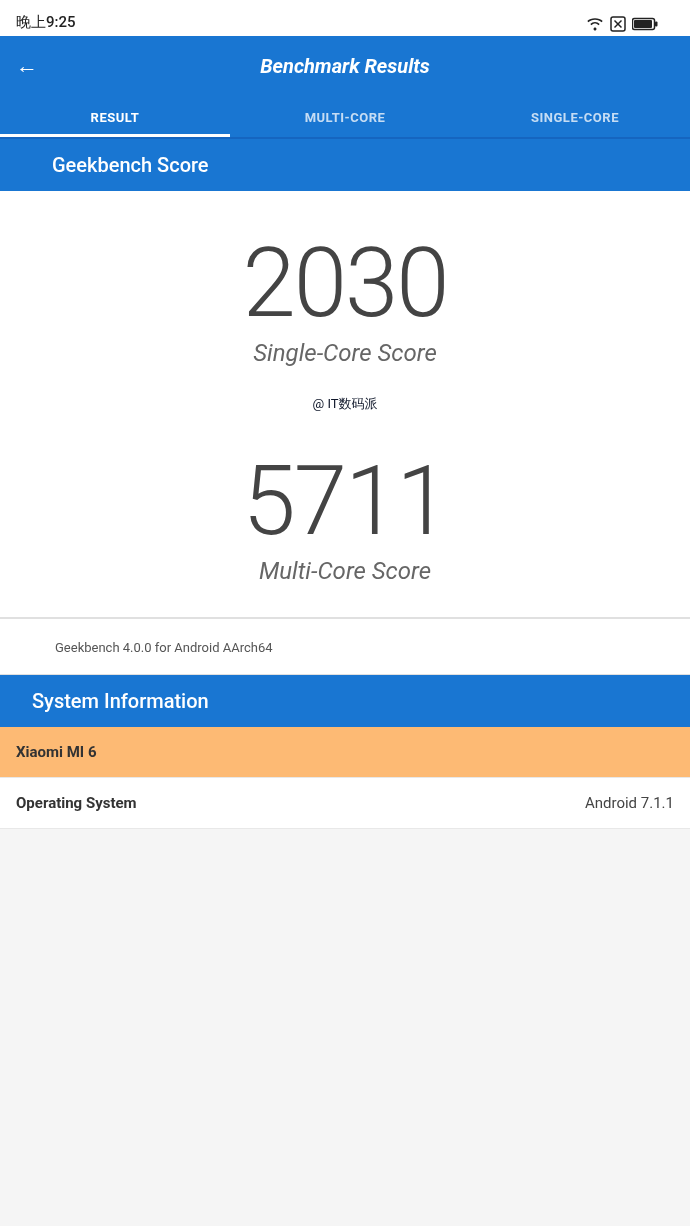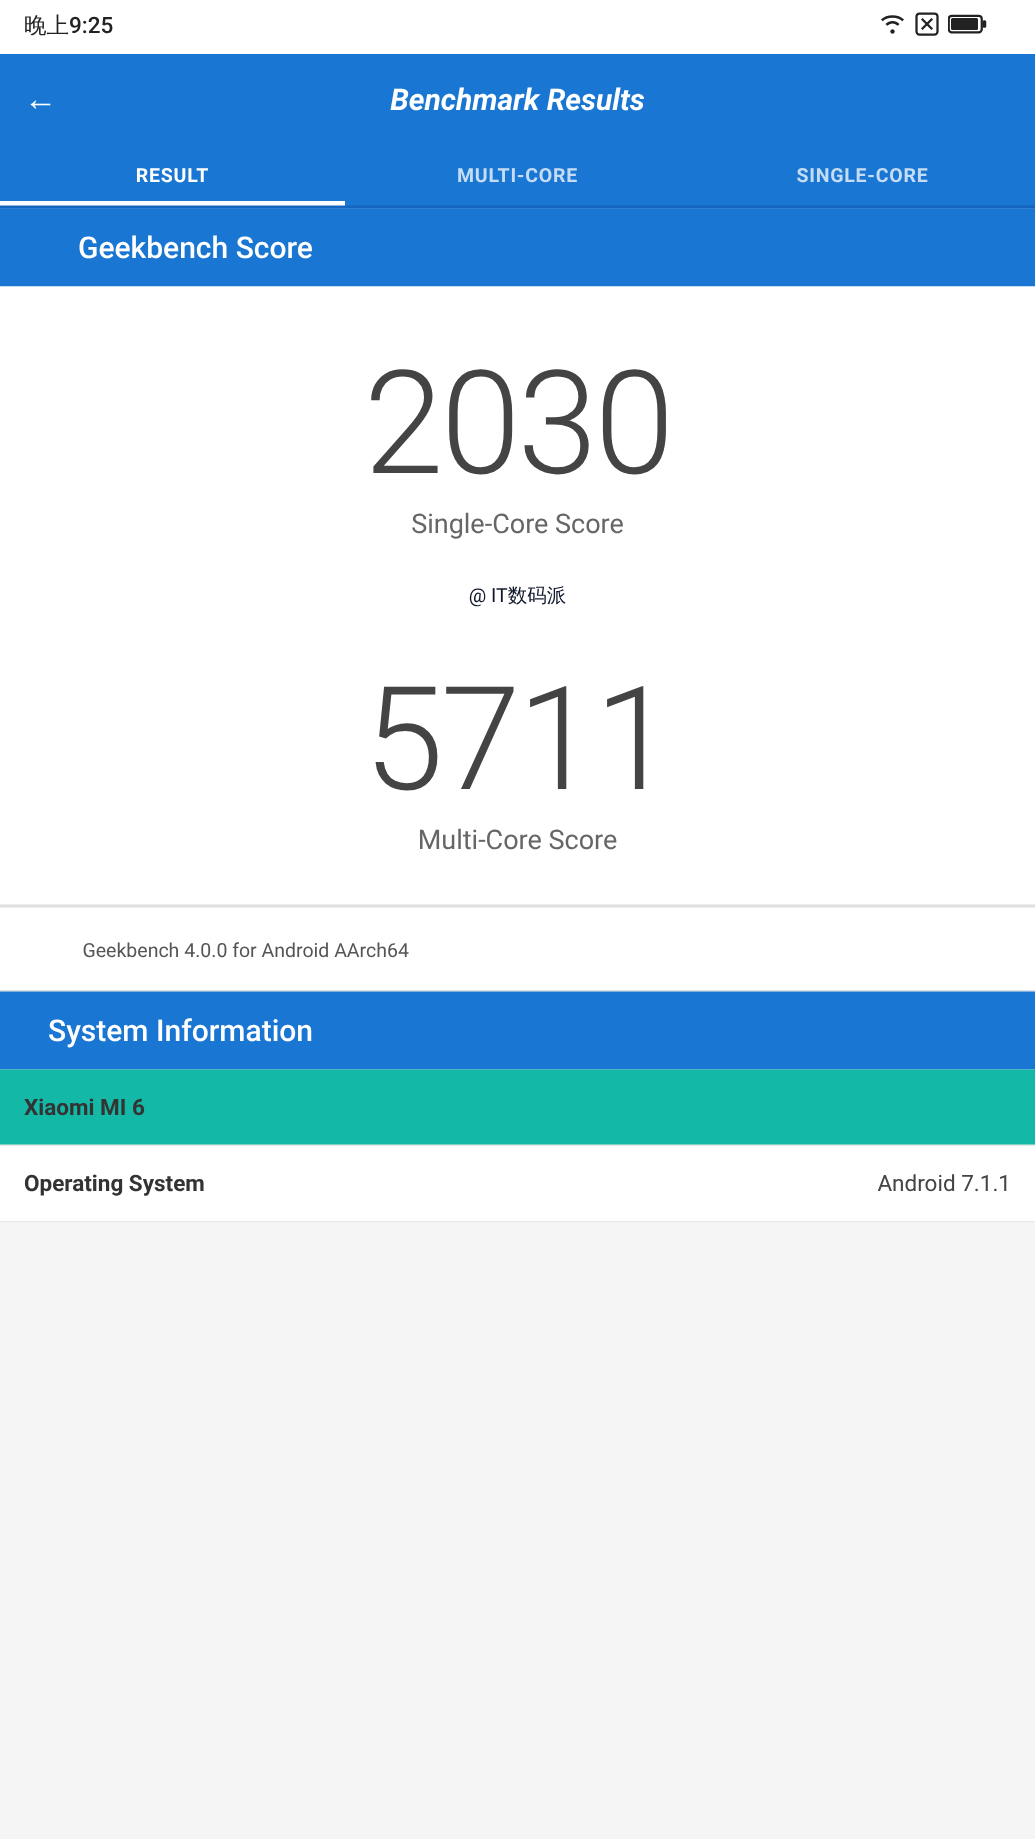--- a/index.html
+++ b/index.html
@@ -10,21 +10,21 @@
       min-height: 1226px;
       background: #f5f5f5;
       overflow-x: hidden;
     }
 
     
     .status-bar {
       background: #fff;
       display: flex;
       justify-content: space-between;
-      align-items: flex-start;
+      align-items: flex-end;
       padding: 8px 32px 4px 16px;
       height: 36px;
     }
     .status-time {
       font-size: 15px;
       font-weight: 500;
       color: #222;
     }
     .status-icons {
       display: flex;
@@ -117,24 +117,25 @@
       width: 100%;
     }
     .score-number {
       font-size: 96px;
       font-weight: 300;
       color: #444;
       line-height: 1;
       letter-spacing: -2px;
     }
     .score-label {
-      font-size: 18px;
+      font-size: 24px;
       color: #666;
       margin-top: 8px;
       font-weight: 400;
+      font-style: italic;
     }
 
     .watermark {
       color: #0f172a;
       font-size: 13px;
       padding: 8px 0 16px 0;
       text-align: center;
     }
 
     .divider {
@@ -178,21 +179,21 @@
     .info-row-label {
       font-size: 15px;
       font-weight: 700;
       color: #333;
     }
     .info-row-value {
       font-size: 15px;
       color: #444;
     }
     .info-row.device-name {
-      background: #14b8a6;
+      background: #fdba74;
     }
   </style>
 </head>
 <body>
 
 <div class="status-bar">
   <span class="status-time">晚上9:25</span>
   <div class="status-icons">
 
     <svg width="18" height="14" viewBox="0 0 18 14" fill="none">

